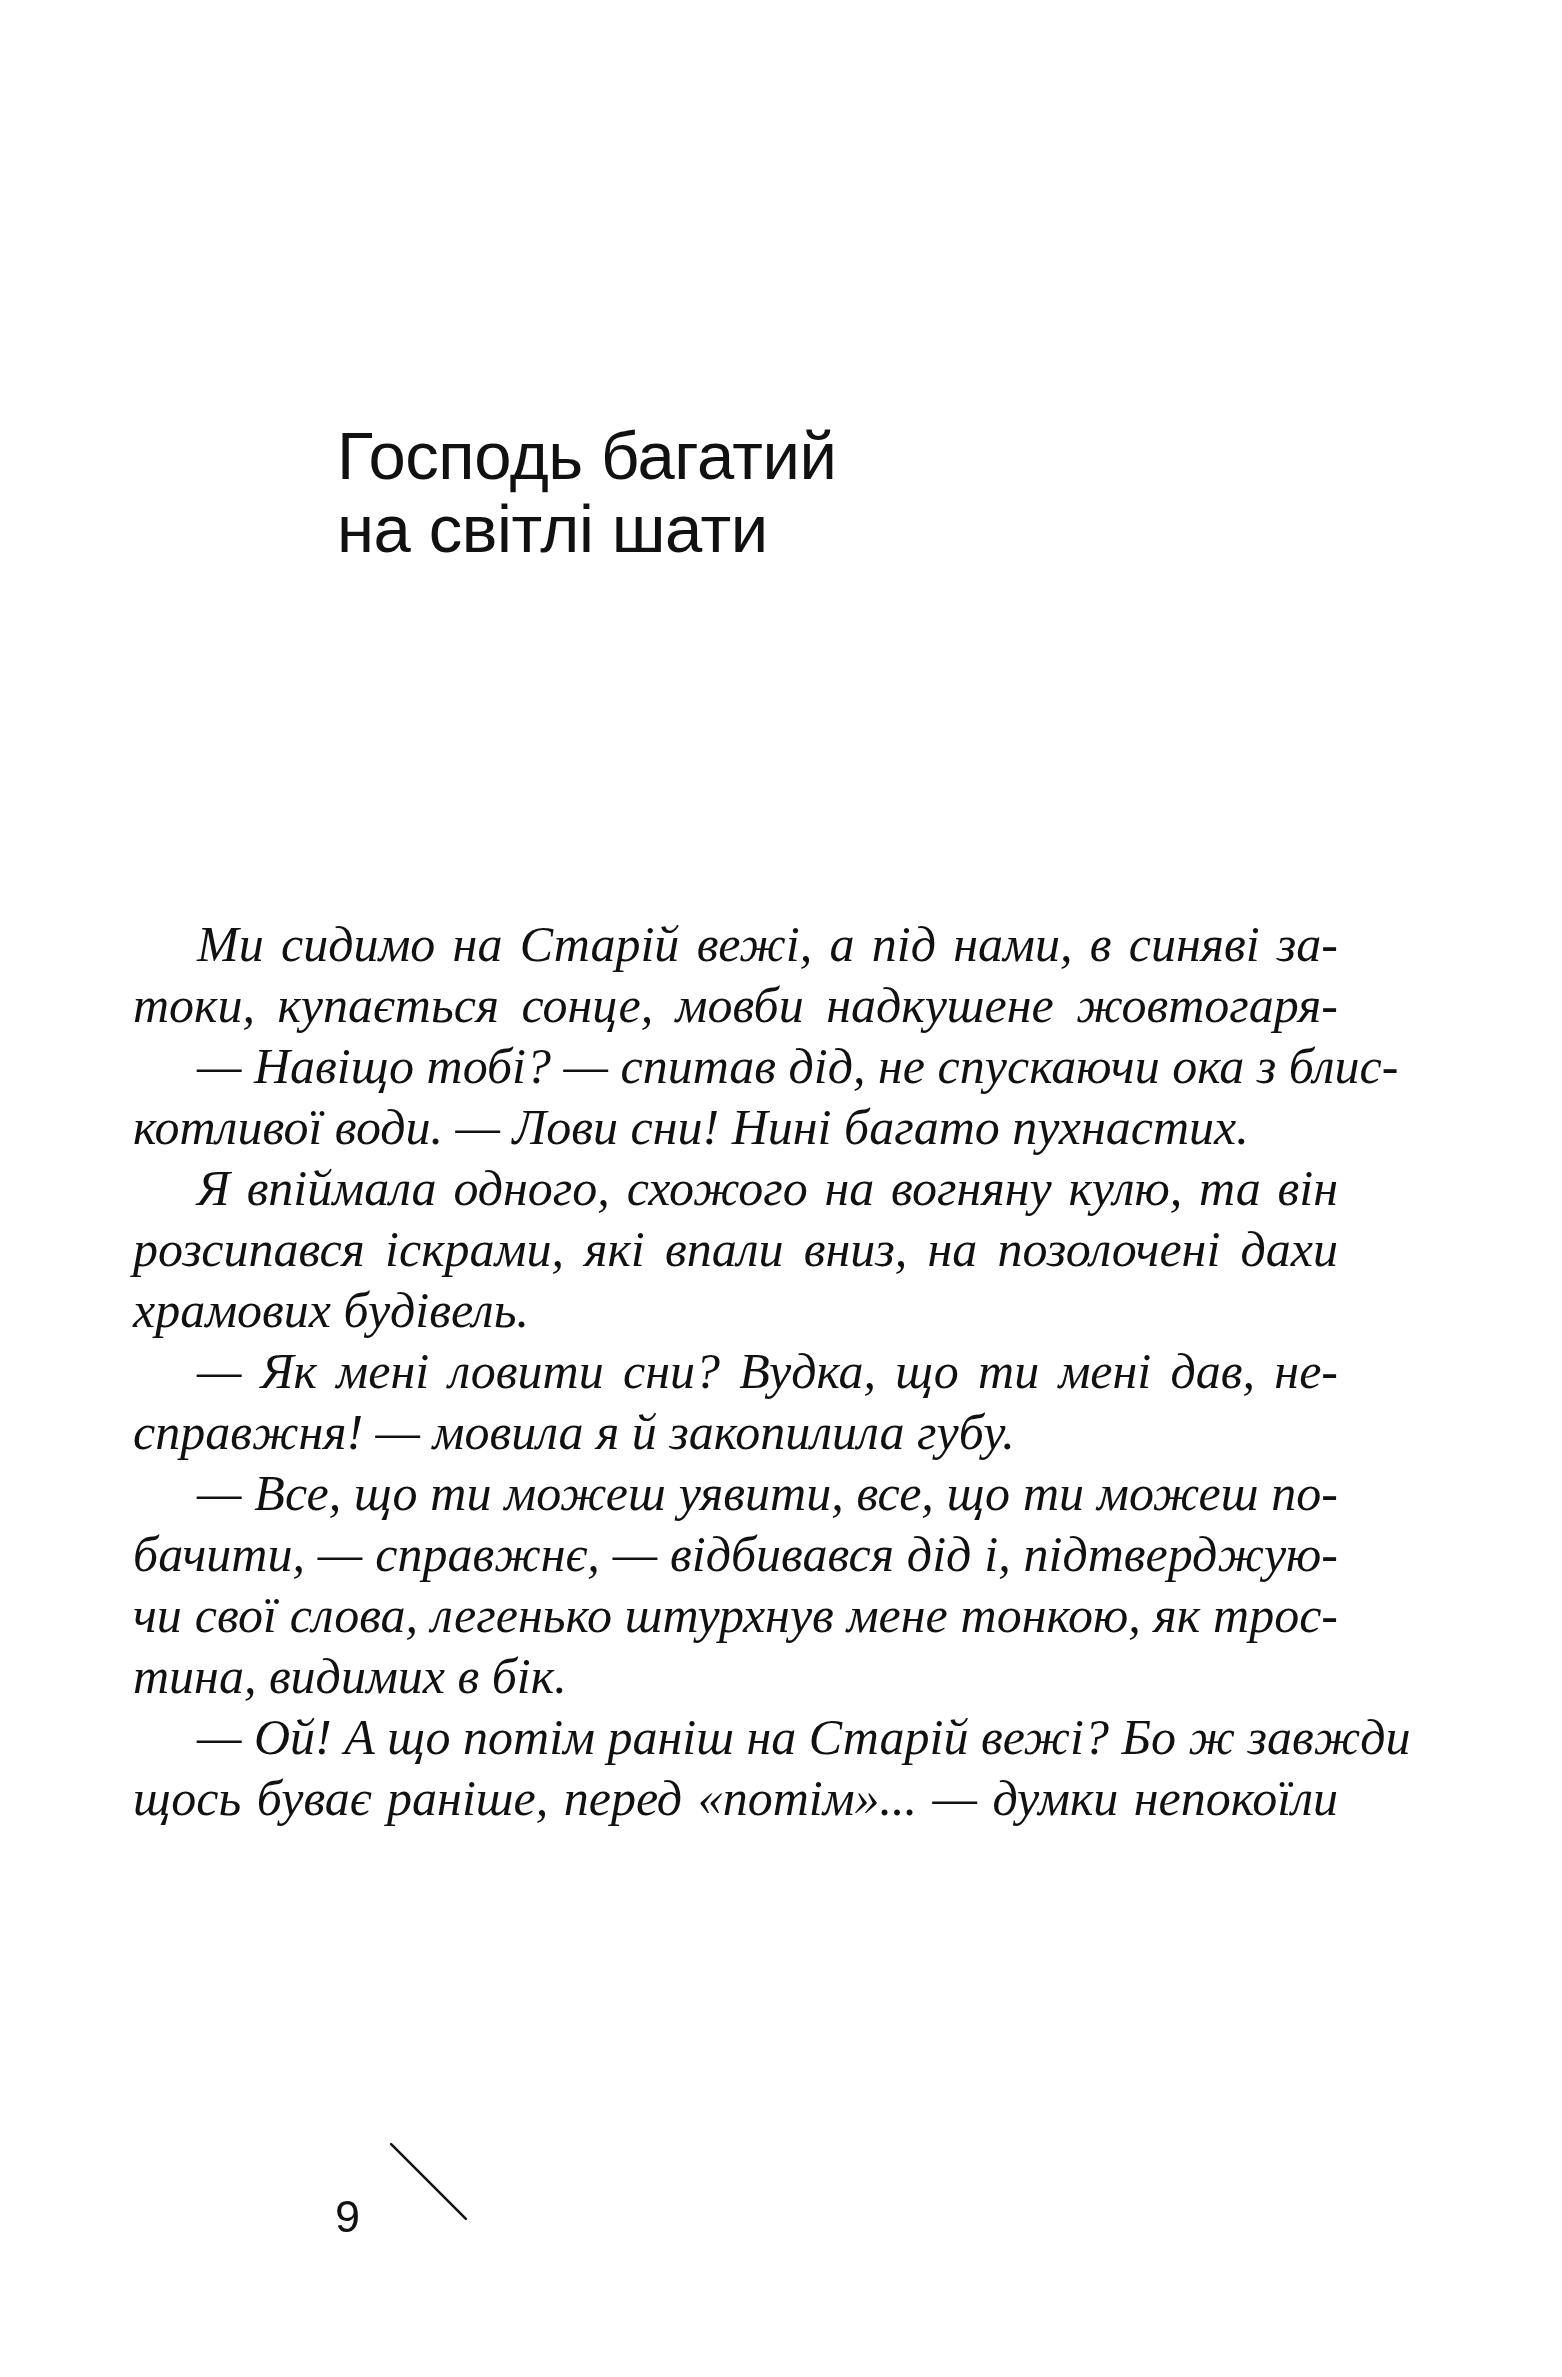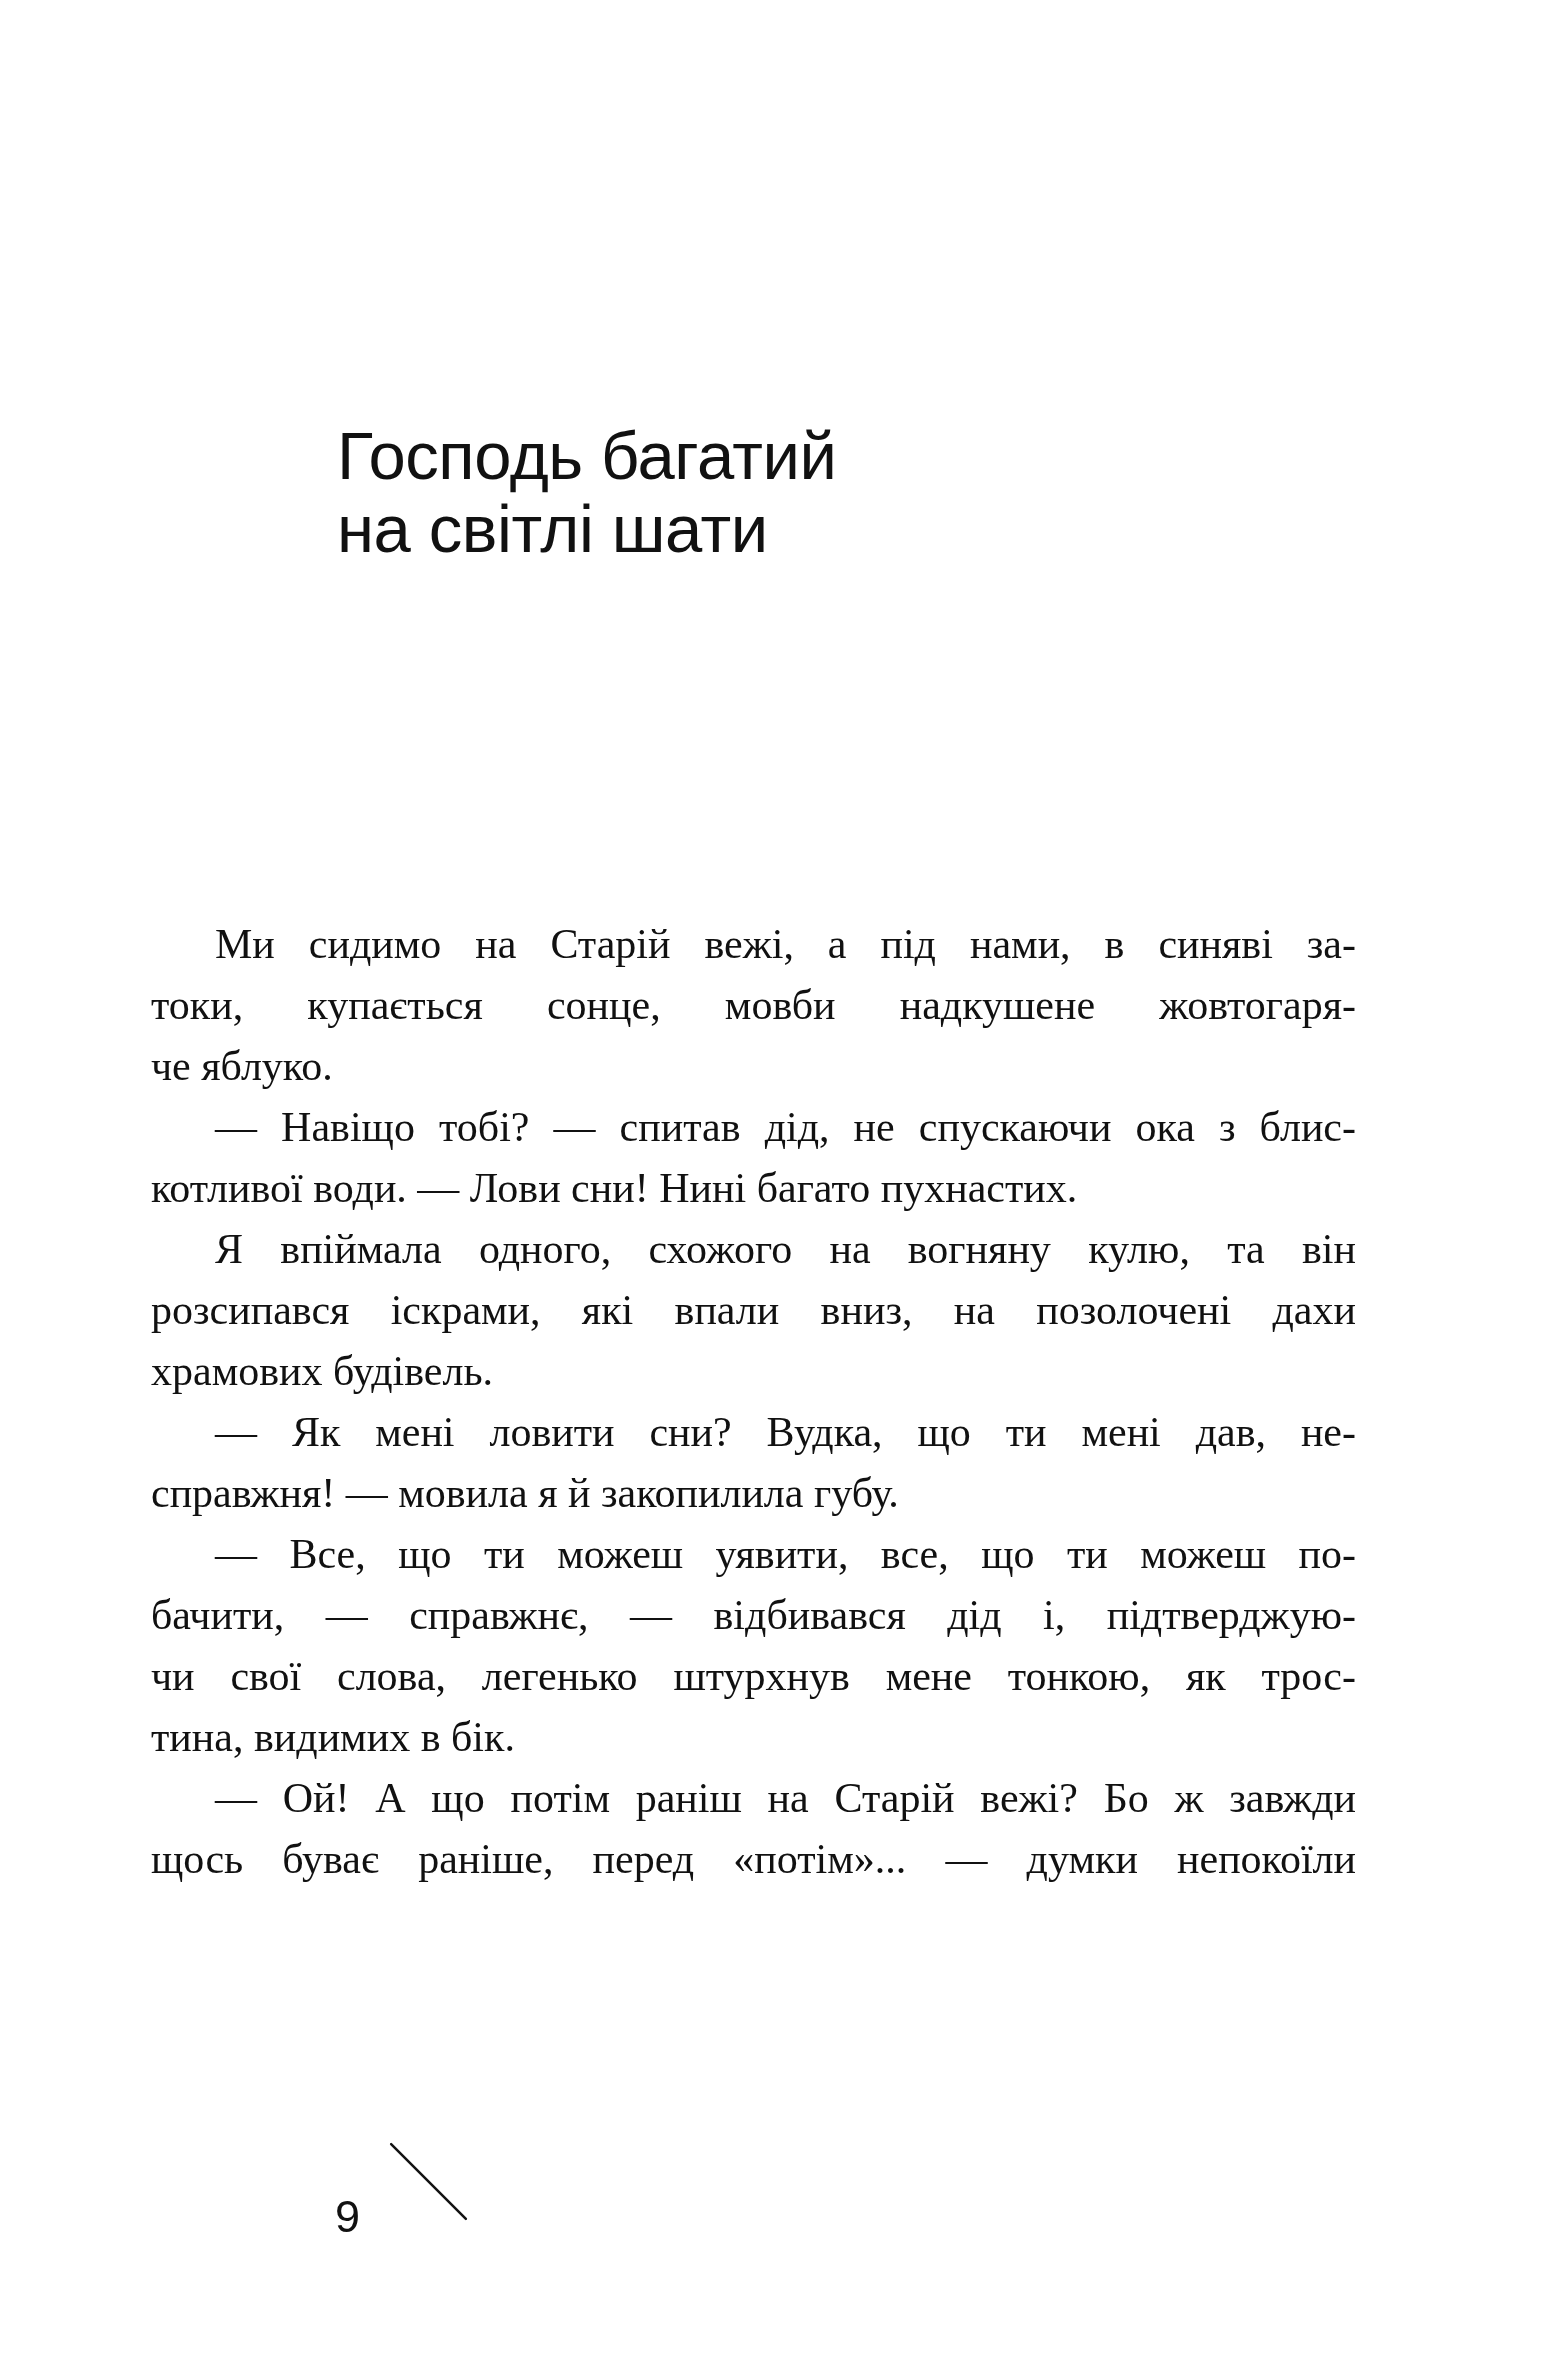--- a/index.html
+++ b/index.html
@@ -6,23 +6,23 @@
     body { width: 1563px; height: 2377px; position: relative; overflow: hidden; color: #111111; }
     .page { position: absolute; left: 0; top: 0; width: 1471px; height: 2377px; background: #ffffff; }
     .title {
       position: absolute; left: 337px; top: 419px;
       font-family: "Liberation Sans", sans-serif;
       font-size: 67px; line-height: 73px; font-weight: normal;
       color: #111111; letter-spacing: -0.4px; margin: 0;
     }
     .title .tl { display: block; white-space: nowrap; }
     .body-text {
-      position: absolute; left: 151px; top: 914px; width: 1205px;
+      position: absolute; left: 133px; top: 914px; width: 1205px;
       font-family: "Liberation Serif", "DejaVu Serif", serif;
-      font-size: 42px; line-height: 61px; color: #111111;
+      font-size: 50px; line-height: 61px; color: #111111; font-style: italic;
     }
     .line { display: block; height: 61px; white-space: nowrap; text-align: justify; text-align-last: justify; }
     .line.indent { padding-left: 64px; }
     .line.last { text-align-last: left; }
     .page-number {
       position: absolute; left: 335px; top: 2194px;
       font-family: "Liberation Sans", sans-serif;
       font-size: 45px; line-height: 1; color: #111111;
     }
     .folio-line { position: absolute; left: 383px; top: 2136px; width: 91px; height: 91px; }
@@ -33,21 +33,20 @@
 <div class="page">
 
   <h1 class="title">
     <span class="tl">Господь багатий</span>
     <span class="tl">на світлі шати</span>
   </h1>
 
   <div class="body-text">
     <span class="line indent">Ми сидимо на Старій вежі, а під нами, в синяві за-</span>
     <span class="line">токи, купається сонце, мовби надкушене жовтогаря-</span>
-    <span class="line last">че яблуко.</span>
     <span class="line indent">— Навіщо тобі? — спитав дід, не спускаючи ока з блис-</span>
     <span class="line last">котливої води. — Лови сни! Нині багато пухнастих.</span>
     <span class="line indent">Я впіймала одного, схожого на вогняну кулю, та він</span>
     <span class="line">розсипався іскрами, які впали вниз, на позолочені дахи</span>
     <span class="line last">храмових будівель.</span>
     <span class="line indent">— Як мені ловити сни? Вудка, що ти мені дав, не-</span>
     <span class="line last">справжня! — мовила я й закопилила губу.</span>
     <span class="line indent">— Все, що ти можеш уявити, все, що ти можеш по-</span>
     <span class="line">бачити, — справжнє, — відбивався дід і, підтверджую-</span>
     <span class="line">чи свої слова, легенько штурхнув мене тонкою, як трос-</span>

